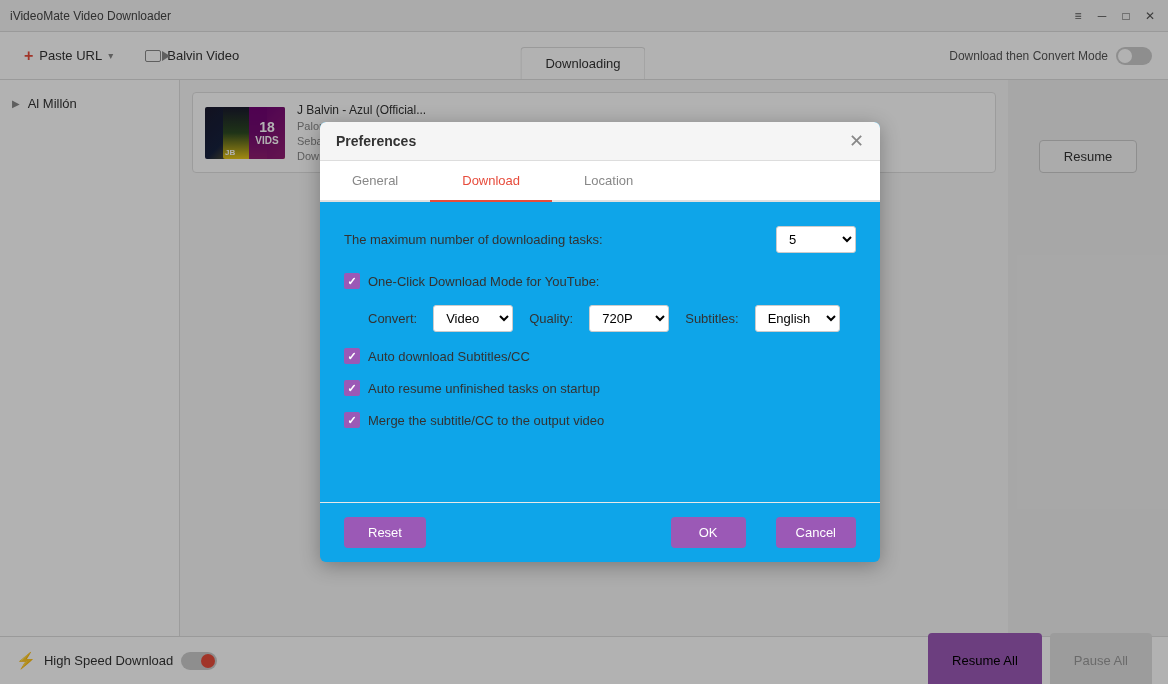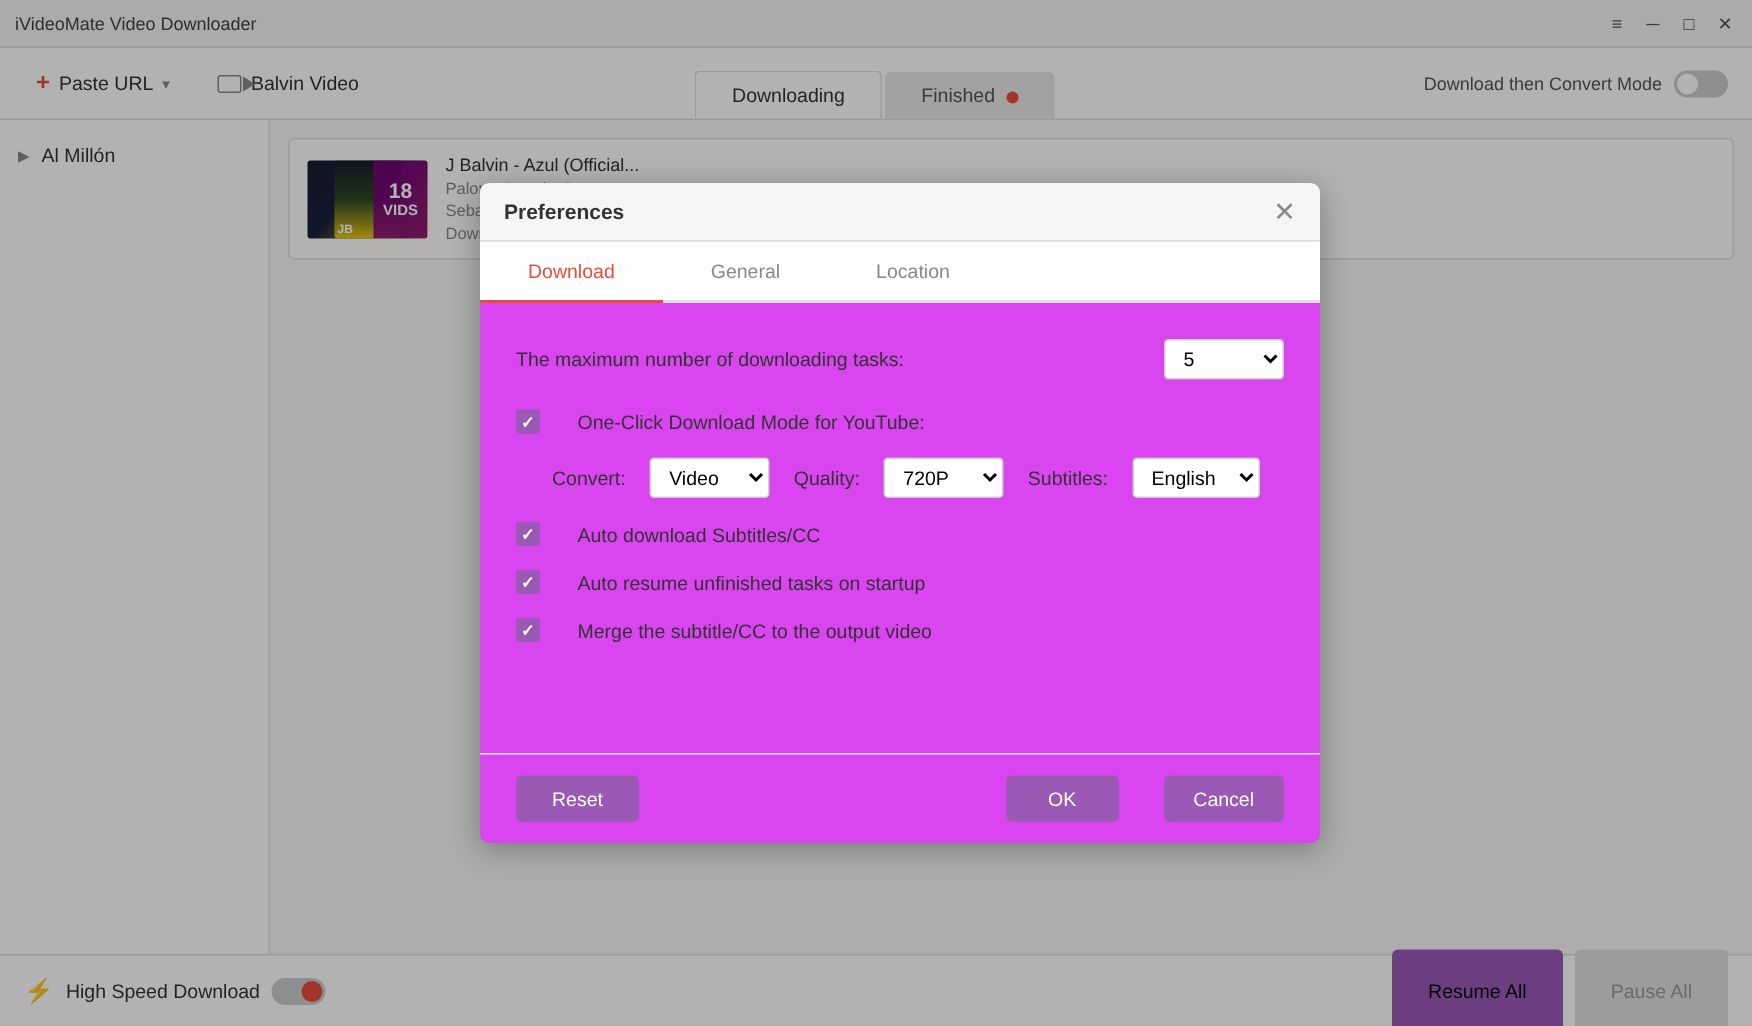--- a/index.html
+++ b/index.html
@@ -348,21 +348,21 @@
     .modal-overlay {
       position: absolute;
       top: 0; left: 0; right: 0; bottom: 0;
       background: rgba(0,0,0,0.3);
       display: flex;
       align-items: center;
       justify-content: center;
       z-index: 100;
     }
     .modal {
-      background: #d946ef;
+      background: #0ea5e9;
       border-radius: 6px;
       width: 560px;
       box-shadow: 0 4px 20px rgba(0,0,0,0.3);
       overflow: hidden;
       margin-left: 32px;
     }
     .modal-header {
       background: #f5f5f5;
       border-bottom: 1px solid #ddd;
       padding: 10px 16px;
@@ -432,21 +432,21 @@
       border-radius: 3px;
       font-size: 13px;
       background: #fff;
       cursor: pointer;
       min-width: 80px;
     }
     .checkbox-row {
       display: flex;
       align-items: center;
       margin-bottom: 16px;
-      gap: 25px;
+      gap: 8px;
     }
     .checkbox-custom {
       width: 16px;
       height: 16px;
       background: #9b59b6;
       border-radius: 2px;
       display: flex;
       align-items: center;
       justify-content: center;
       flex-shrink: 0;
@@ -552,24 +552,20 @@
       </button>
       <button class="record-btn">
         <span class="record-icon"></span>
         <span>Balvin Video</span>
       </button>
     </div>
 
     <div class="tabs-center">
       <button class="tab active">
         <span>Downloading</span>
-      </button>
-      <button class="tab">
-        <span>Finished</span>
-        <span class="badge"></span>
       </button>
     </div>
 
     <div class="toolbar-right">
       <span class="convert-mode-label">Download then Convert Mode</span>
       <div class="toggle-switch">
         <div class="knob"></div>
       </div>
     </div>
   </div>
@@ -598,20 +594,23 @@
         </div>
         <div class="download-info">
           <div class="download-title">J Balvin - Azul (Official...</div>
           <div class="download-subtitle">Paloma Mami - Goteo ...</div>
           <div class="download-subtitle">Sebastián Yatra - TBT ...</div>
           <div class="download-status">Downloading 0 task(s)</div>
         </div>
       </div>
     </div>
 
+    <div class="right-panel">
+      <button class="resume-btn">Resume</button>
+    </div>
 
   </div>
 
   <div class="bottom-bar">
     <div class="high-speed-section">
       <span class="lightning-icon">⚡</span>
       <span class="high-speed-label">High Speed Download</span>
       <div class="toggle-switch-on">
         <div class="knob-on"></div>
       </div>
@@ -626,22 +625,22 @@
 
 <div class="modal-overlay">
   <div class="modal">
 
     <div class="modal-header">
       <span class="modal-title">Preferences</span>
       <button class="modal-close">✕</button>
     </div>
 
     <div class="modal-tabs">
+      <button class="modal-tab">General</button>
       <button class="modal-tab active">Download</button>
-      <button class="modal-tab">General</button>
       <button class="modal-tab">Location</button>
     </div>
 
     <div class="modal-body">
 
       <div class="form-row">
         <span class="form-label">The maximum number of downloading tasks:</span>
         <div class="form-spacer"></div>
         <select class="dropdown-select">
           <option>5</option>

